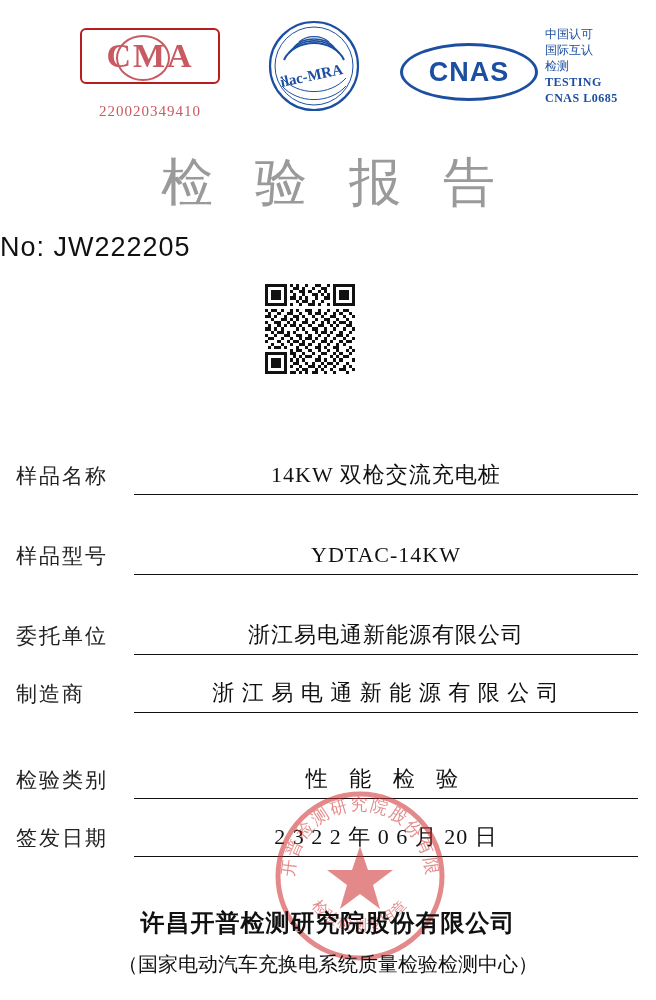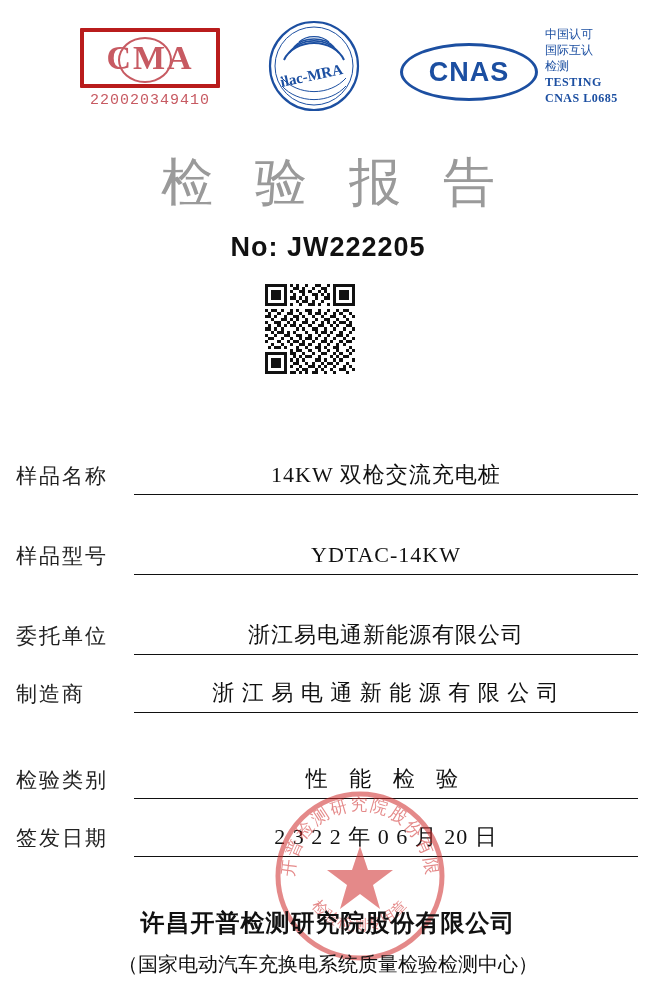--- a/index.html
+++ b/index.html
@@ -27,22 +27,22 @@
 
   
   .cma {
     position: absolute;
     left: 80px;
     top: 14px;
     width: 140px;
     text-align: center;
   }
   .cma-box {
-    border: 4px solid #b91c1c;
-    border-radius: 1px;
+    border: 2px solid #b91c1c;
+    border-radius: 6px;
     height: 52px;
     position: relative;
   }
   .cma-text {
     font-family: "Liberation Serif", serif;
     font-size: 34px;
     font-weight: bold;
     color: #c75a62;
     letter-spacing: 2px;
     line-height: 52px;
@@ -50,25 +50,25 @@
   .cma-ellipse {
     position: absolute;
     left: 34px;
     top: 5px;
     width: 50px;
     height: 42px;
     border: 2px solid #c75a62;
     border-radius: 50%;
   }
   .cma-num {
-    margin-top: 4px;
+    margin-top: 19px;
     font-size: 15px;
     letter-spacing: 1px;
     color: #c75a62;
-    font-family: Liberation Mono, monospace;
+    font-family: Liberation Serif, serif;
   }
 
   
   .ilac {
     position: absolute;
     left: 268px;
     top: 6px;
     width: 92px;
     height: 92px;
   }
@@ -129,24 +129,24 @@
     font-weight: normal;
     letter-spacing: 42px;
     text-indent: 42px;
     color: #9a9a9a;
   }
   .doc-no {
     position: absolute;
     top: 232px;
     left: 0;
     width: 656px;
-    text-align: center;
+    text-align: left;
     font-family: "Liberation Sans", sans-serif;
     font-size: 27px;
-    font-weight: bold;
+    font-weight: normal;
     color: #111;
     letter-spacing: 1px;
   }
 
   
   .qr {
     position: absolute;
     top: 284px;
     left: 265px;
     width: 90px;

